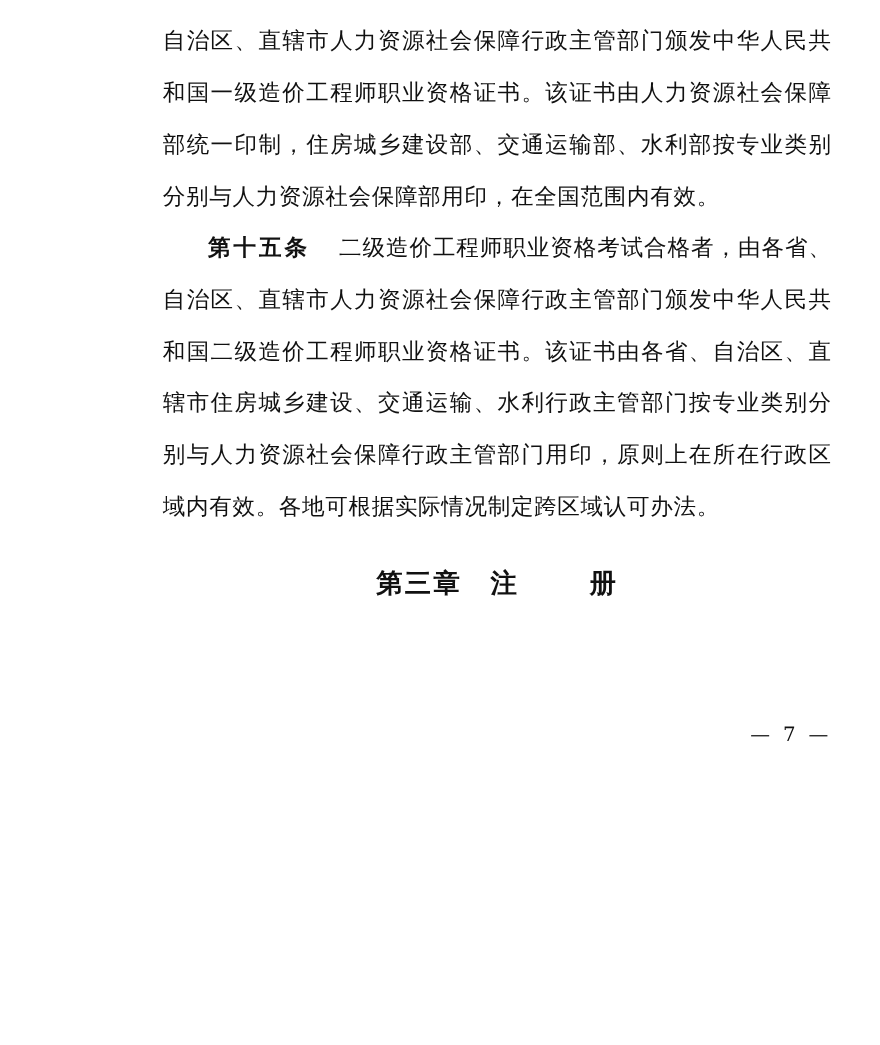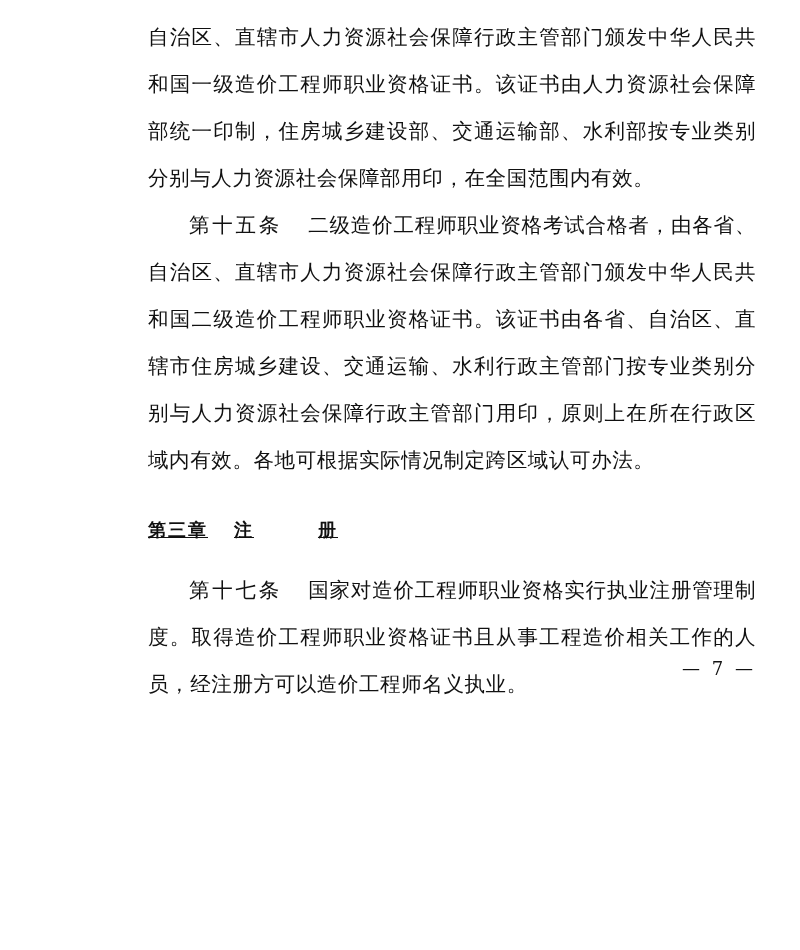--- a/index.html
+++ b/index.html
@@ -31,38 +31,38 @@
     margin: 0;
     color: #111111;
   }
   .para.cont {
     text-indent: 0;
   }
   .para.indent {
     text-indent: 41px;
   }
   .art-head {
-    font-weight: normal;
+    font-weight: bold;
     letter-spacing: 2.5px;
   }
   .gap {
     display: inline-block;
     width: 26px;
   }
   .gap-sm {
     display: inline-block;
     width: 14px;
   }
   .chapter {
-    font-size: 18px;
+    font-size: 24px;
     font-weight: bold;
+    text-align: center;
     letter-spacing: 2px;
     margin: 22px 0 14px 0;
     line-height: 47px;
-    text-decoration: underline;
   }
   .chapter .wide {
     display: inline-block;
     width: 64px;
   }
   .chapter .mid {
     display: inline-block;
     width: 26px;
   }
   .footer {
@@ -85,23 +85,20 @@
 
   <p class="para indent">
     <span class="art-head">第十五条</span><span class="gap"></span><span>二级造价工程师职业资格考试合格者，由各省、自治区、直辖市人力资源社会保障行政主管部门颁发中华人民共和国二级造价工程师职业资格证书。该证书由各省、自治区、直辖市住房城乡建设、交通运输、水利行政主管部门按专业类别分别与人力资源社会保障行政主管部门用印，原则上在所在行政区域内有效。各地可根据实际情况制定跨区域认可办法。</span>
   </p>
 
 
   <div class="chapter">
     <span>第三章</span><span class="mid"></span><span>注</span><span class="wide"></span><span>册</span>
   </div>
 
-  <p class="para indent">
-    <span class="art-head">第十七条</span><span class="gap"></span><span>国家对造价工程师职业资格实行执业注册管理制度。取得造价工程师职业资格证书且从事工程造价相关工作的人员，经注册方可以造价工程师名义执业。</span>
-  </p>
 
   <p class="para indent">
     <span class="gap"></span>
   </p>
 
   <div class="footer">— 7 —</div>
 
 </div>
 
 </body></html>

